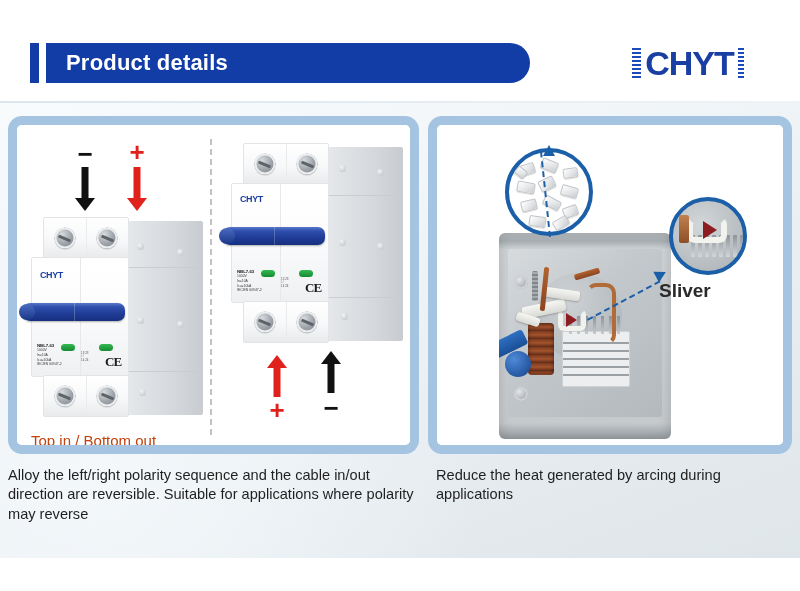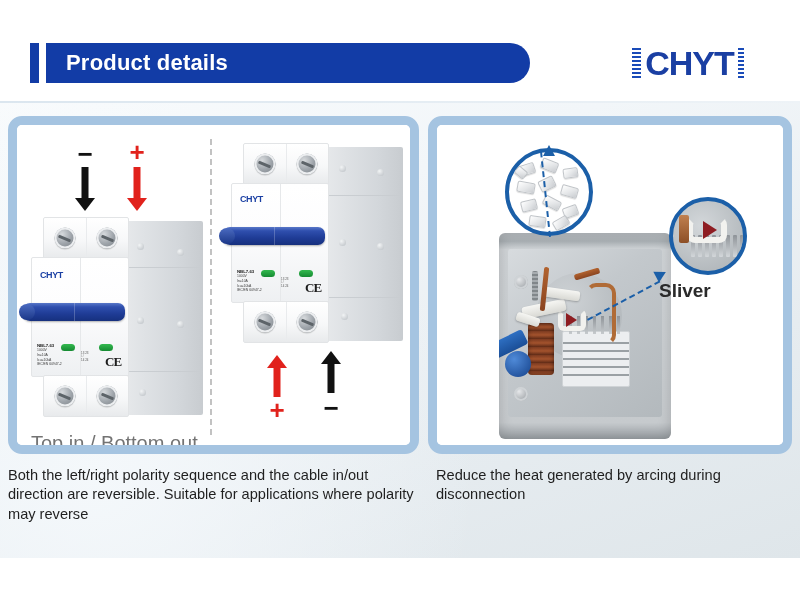--- a/index.html
+++ b/index.html
@@ -263,22 +263,22 @@
   .arrow.black .shaft { background:#111111; }
   .arrow.red   .shaft { background:#e1221c; }
   .arrow.down.black .head { border-top:13px solid #111111; }
   .arrow.down.red   .head { border-top:13px solid #e1221c; }
   .arrow.up.black   .head { border-bottom:13px solid #111111; }
   .arrow.up.red     .head { border-bottom:13px solid #e1221c; }
 
   
   .caption {
     position: absolute;
-    font-size: 20px;
-    color: #737373;
+    font-size: 15px;
+    color: #c2410c;
     white-space: nowrap;
   }
 
   
   .cutaway {
     position: absolute;
     left: 62px; top: 108px;
     width: 172px; height: 206px;
     border-radius: 6px;
     background:
@@ -730,20 +730,20 @@
 
       <div class="leader" style="left:150px; top:194px;">
         <span class="leader-line" style="width:82px; transform:rotate(-28deg);"></span>
         <span class="leader-head" style="left:68px; top:-50px; border-left:6px solid transparent; border-right:6px solid transparent; border-bottom:11px solid #1b5fa8; transform:rotate(62deg);"></span>
       </div>
 
     </div>
   </div>
 
   <div class="blurb blurb-left">
-    <p>Both the left/right polarity sequence and the cable in/out direction are reversible. Suitable for applications where polarity may reverse</p>
+    <p>Alloy the left/right polarity sequence and the cable in/out direction are reversible. Suitable for applications where polarity may reverse</p>
   </div>
 
   <div class="blurb blurb-right">
-    <p>Reduce the heat generated by arcing during disconnection</p>
+    <p>Reduce the heat generated by arcing during applications</p>
   </div>
 
 </div>
 
 </body></html>

